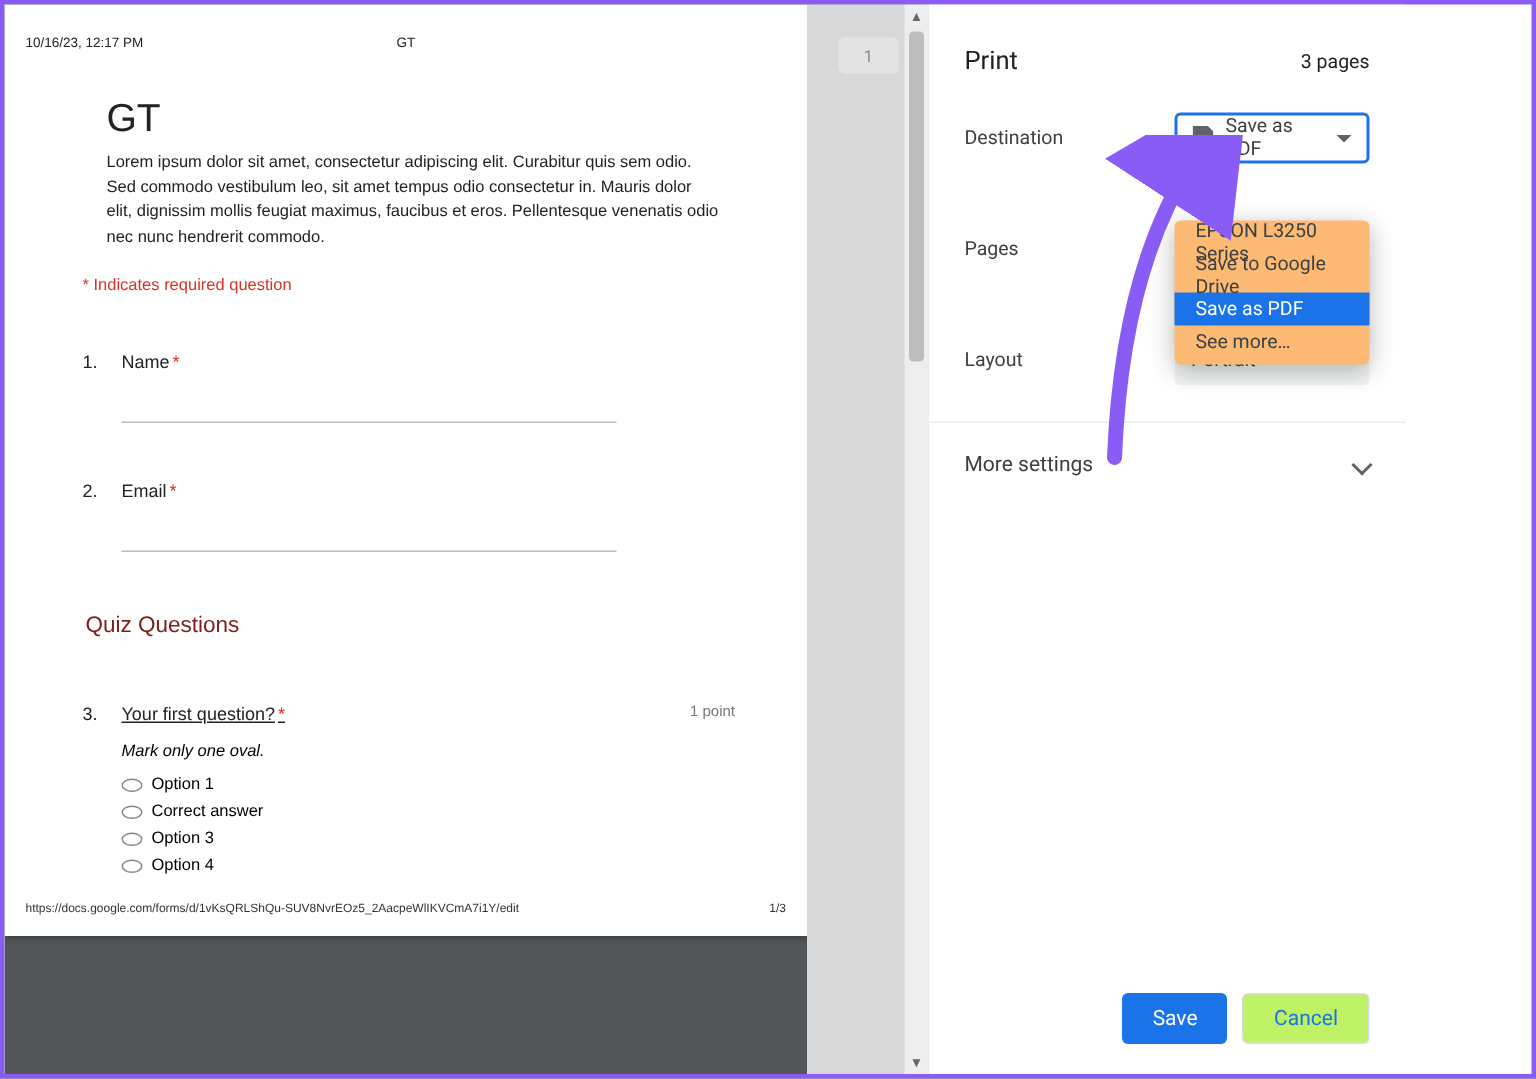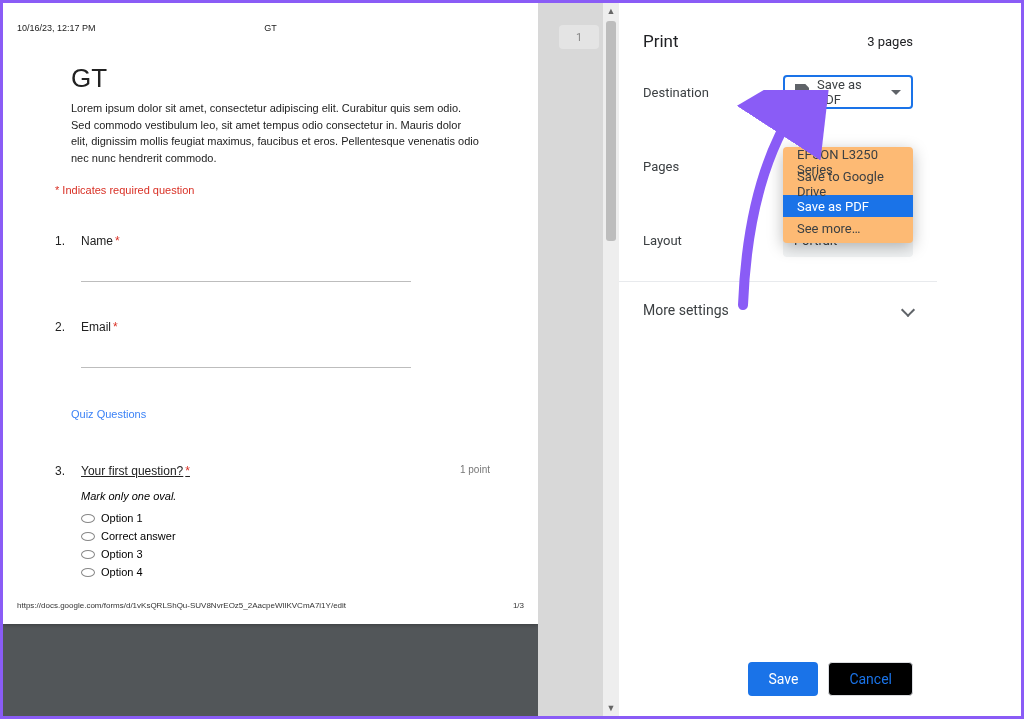--- a/index.html
+++ b/index.html
@@ -70,24 +70,24 @@
   .question .qbody { flex: 1; }
   .req-star { color: #d93025; margin-left: 2px; }
   .input-line {
     border-bottom: 1px solid #bdbdbd;
     height: 20px;
     width: 330px;
     margin-top: 14px;
     margin-left: 30px;
   }
   .section-h {
-    font-size: 11px;
+    font-size: 15px;
     margin-top: 40px;
-    margin-left: 20px;
-    color: #3b82f6;
+    margin-left: 6px;
+    color: #7f1d1d;
   }
   .points {
     font-size: 10px;
     color: #777;
     float: right;
   }
   .hint-italic {
     font-size: 11px;
     font-style: italic;
     margin-top: 12px;
@@ -247,21 +247,21 @@
     display:flex; gap:10px;
   }
   .btn {
     height: 34px; padding: 0 20px;
     border-radius: 4px;
     font-size: 14px;
     display:flex; align-items:center; justify-content:center;
     cursor:pointer;
   }
   .btn-primary { background:#1a73e8; color:#fff; border:none; }
-  .btn-secondary { background:#000000; color:#1a73e8; border:1px solid #dadce0; }
+  .btn-secondary { background:#bef264; color:#1a73e8; border:1px solid #dadce0; }
 
   
   .annot-arrow {
     position:absolute;
     left: 730px; top: 87px;
     width: 100px; height: 220px;
     z-index: 50;
     pointer-events:none;
   }
 </style>

